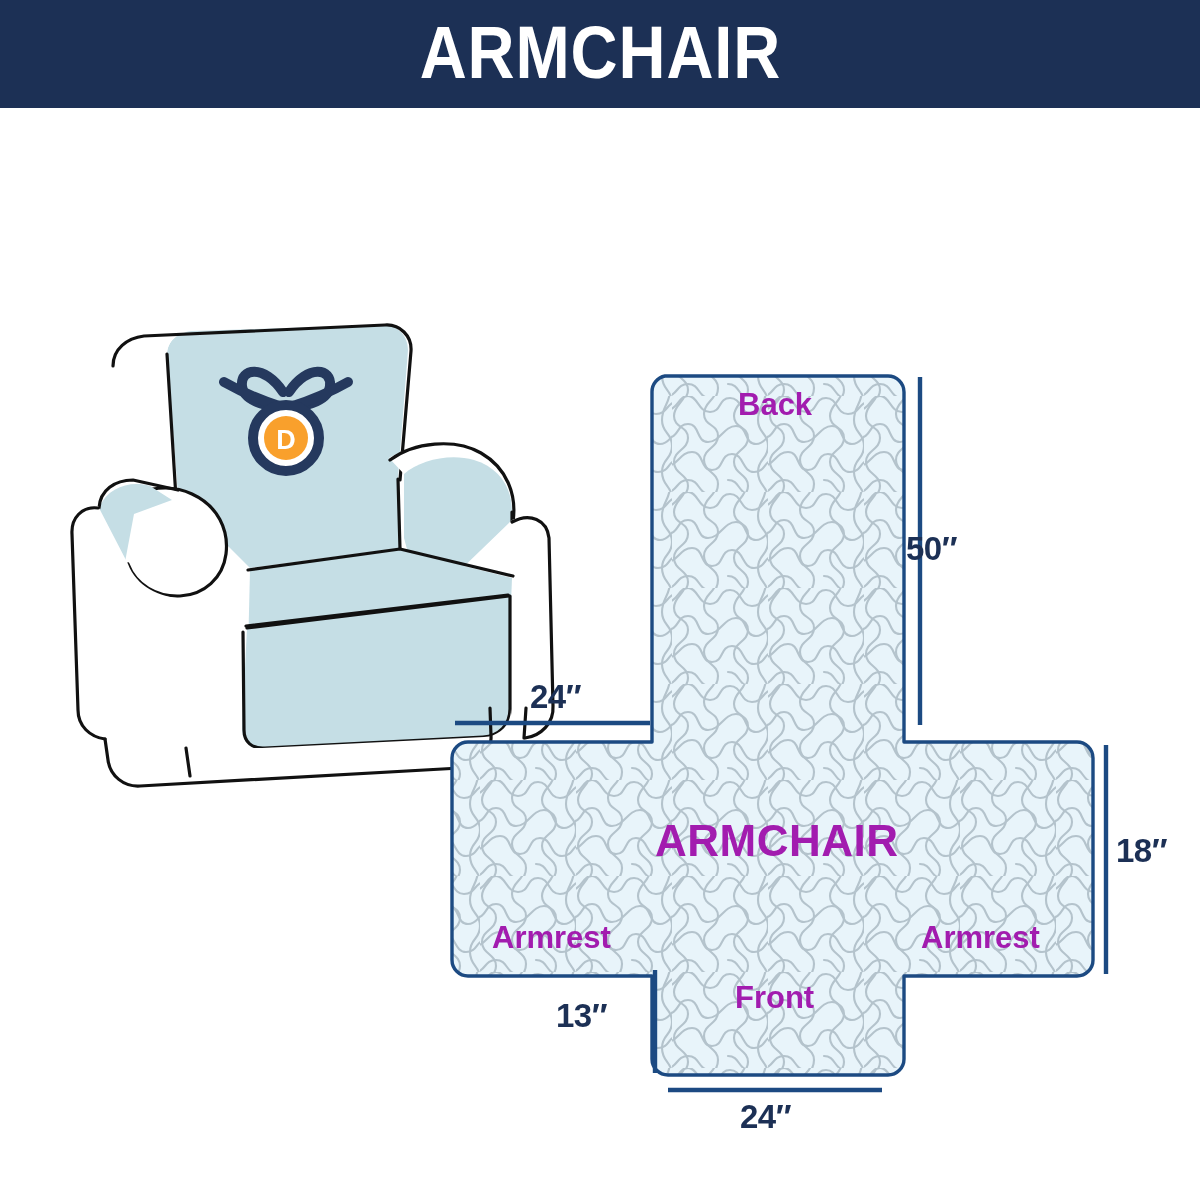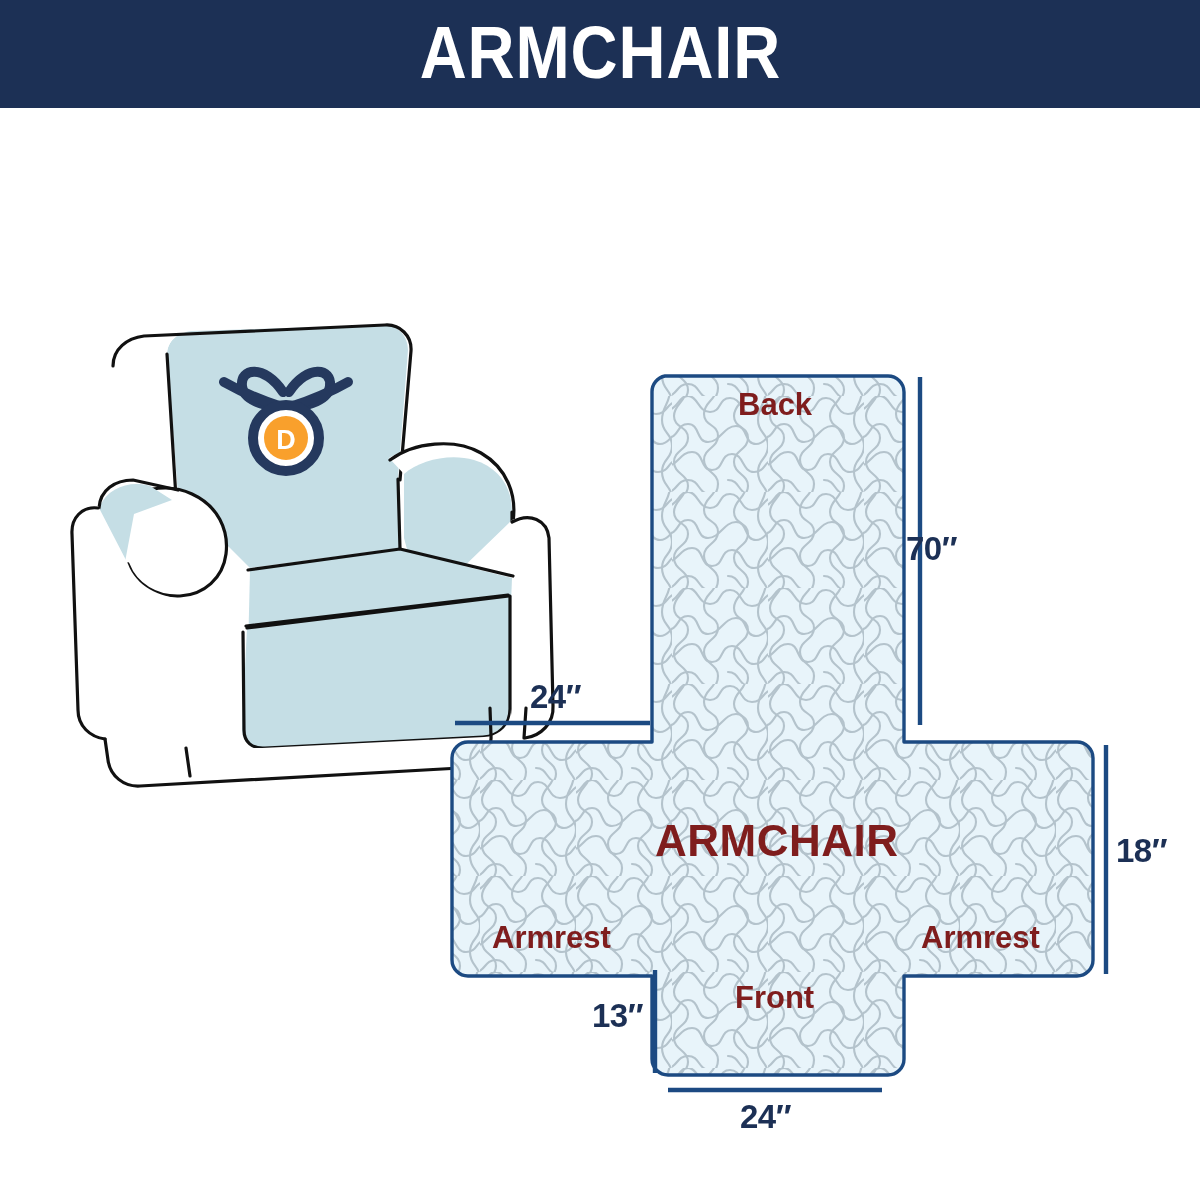--- a/index.html
+++ b/index.html
@@ -61,21 +61,21 @@
     color: #1c3055;
     font-family: "Liberation Sans", sans-serif;
     font-weight: bold;
     font-size: 33px;
     white-space: nowrap;
     letter-spacing: -0.5px;
   }
 
   .panel-label {
     position: absolute;
-    color: #7f1d1d;
+    color: #a21caf;
     font-family: "Liberation Sans", sans-serif;
     font-weight: bold;
     font-size: 31px;
     white-space: nowrap;
   }
 
   #label-armchair-center {
     font-size: 44px;
     letter-spacing: 0.5px;
   }
@@ -223,23 +223,23 @@
   <div class="panel-label" style="left:738px; top:279px;">Back</div>
 
   <div class="panel-label" id="label-armchair-center" style="left:655px; top:708px;">ARMCHAIR</div>
 
   <div class="panel-label" style="left:492px; top:812px;">Armrest</div>
 
   <div class="panel-label" style="left:921px; top:812px;">Armrest</div>
 
   <div class="panel-label" style="left:735px; top:872px;">Front</div>
 
-  <div class="dim-label" style="left:906px; top:422px;">70″</div>
+  <div class="dim-label" style="left:906px; top:422px;">50″</div>
 
   <div class="dim-label" style="left:530px; top:570px;">24″</div>
 
   <div class="dim-label" style="left:1116px; top:724px;">18″</div>
 
-  <div class="dim-label" style="left:592px; top:889px;">13″</div>
+  <div class="dim-label" style="left:556px; top:889px;">13″</div>
 
   <div class="dim-label" style="left:740px; top:990px;">24″</div>
 
 </div>
 
 </body></html>

